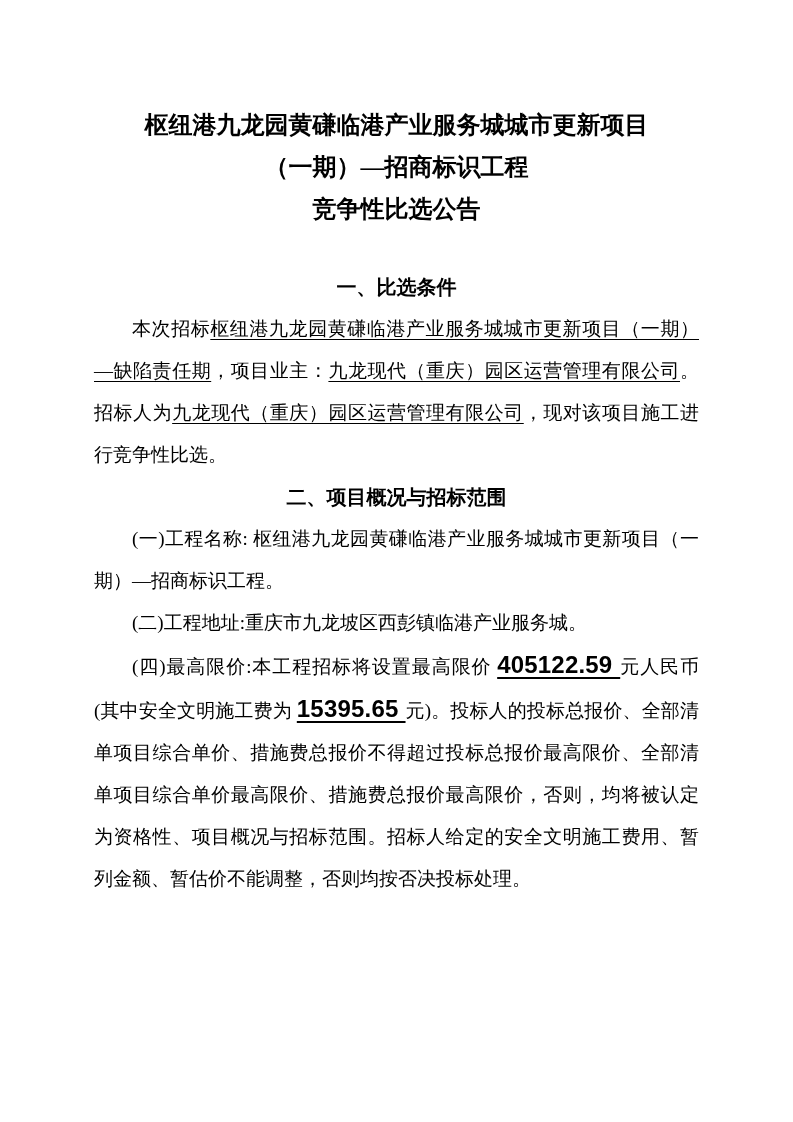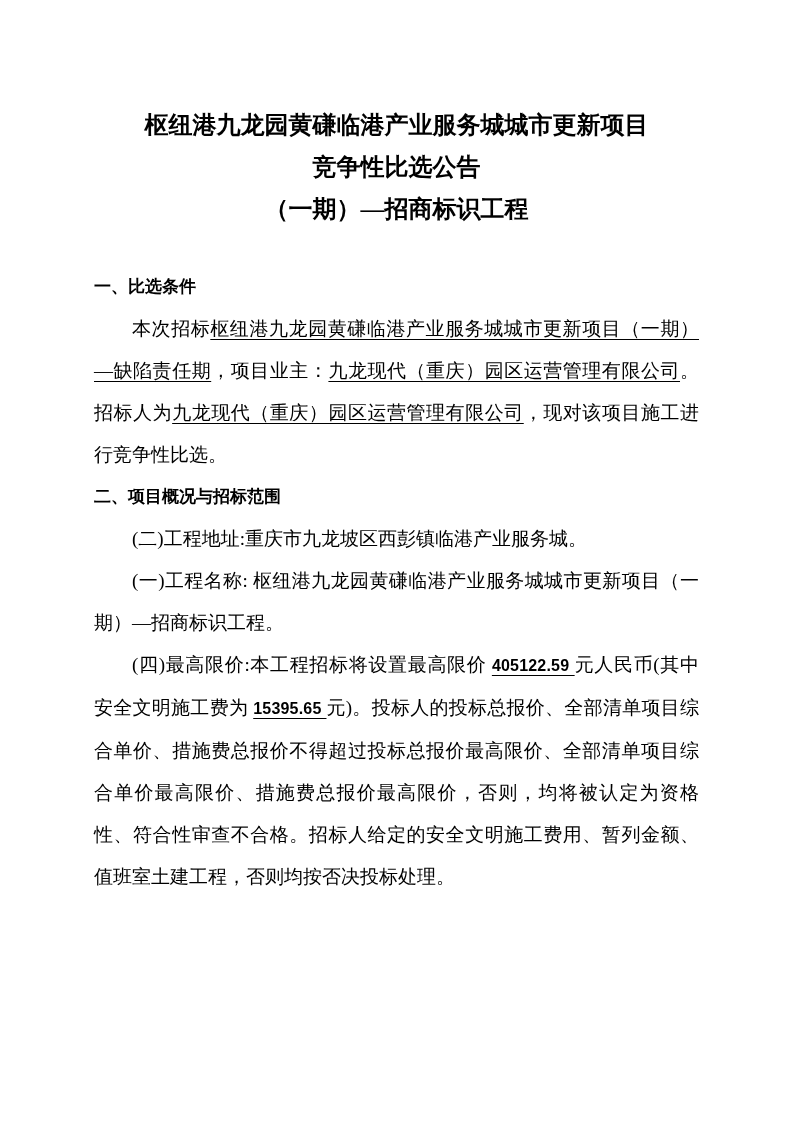--- a/index.html
+++ b/index.html
@@ -23,67 +23,67 @@
   .title {
     text-align: center;
     font-weight: bold;
     font-size: 24px;
     line-height: 42px;
     margin: 0 0 0 0;
   }
   .title div { white-space: nowrap; }
   .heading {
     font-weight: bold;
-    font-size: 17px;
+    font-size: 20px;
     line-height: 42px;
     margin: 0;
-    text-align: left;
+    text-align: center;
   }
   .heading.first {
     margin-top: 36px;
   }
   p.body-par {
     margin: 0;
     text-indent: 2em;
     text-align: justify;
     line-height: 42px;
   }
   .u {
     text-decoration: underline;
     text-underline-offset: 4px;
   }
   .num {
     font-family: "Liberation Sans", "DejaVu Sans", sans-serif;
     font-weight: bold;
-    font-size: 16px;
+    font-size: 24px;
     letter-spacing: 0.2px;
   }
 </style>
 </head>
 <body>
 
 <div class="page">
 
   <div class="title">
     <div>枢纽港九龙园黄磏临港产业服务城城市更新项目</div>
+    <div>（一期）—招商标识工程</div>
     <div>竞争性比选公告</div>
-    <div>（一期）—招商标识工程</div>
   </div>
 
   <div class="heading first">一、比选条件</div>
 
   <p class="body-par">
     <span>本次招标</span><span class="u">枢纽港九龙园黄磏临港产业服务城城市更新项目（一期）—缺陷责任期</span><span>，项目业主：</span><span class="u">九龙现代（重庆）园区运营管理有限公司</span><span>。招标人为</span><span class="u">九龙现代（重庆）园区运营管理有限公司</span><span>，现对该项目施工进行竞争性比选。</span>
   </p>
 
   <div class="heading">二、项目概况与招标范围</div>
 
+  <p class="body-par">(一)工程名称: 枢纽港九龙园黄磏临港产业服务城城市更新项目（一期）—招商标识工程。</p>
+
   <p class="body-par">(二)工程地址:重庆市九龙坡区西彭镇临港产业服务城。</p>
-
-  <p class="body-par">(一)工程名称: 枢纽港九龙园黄磏临港产业服务城城市更新项目（一期）—招商标识工程。</p>
 
 
   <p class="body-par">
-    <span>(四)最高限价:本工程招标将设置最高限价 </span><span class="u num">405122.59 </span><span>元人民币(其中安全文明施工费为 </span><span class="u num">15395.65 </span><span>元)。投标人的投标总报价、全部清单项目综合单价、措施费总报价不得超过投标总报价最高限价、全部清单项目综合单价最高限价、措施费总报价最高限价，否则，均将被认定为资格性、符合性审查不合格。招标人给定的安全文明施工费用、暂列金额、值班室土建工程，否则均按否决投标处理。</span>
+    <span>(四)最高限价:本工程招标将设置最高限价 </span><span class="u num">405122.59 </span><span>元人民币(其中安全文明施工费为 </span><span class="u num">15395.65 </span><span>元)。投标人的投标总报价、全部清单项目综合单价、措施费总报价不得超过投标总报价最高限价、全部清单项目综合单价最高限价、措施费总报价最高限价，否则，均将被认定为资格性、项目概况与招标范围。招标人给定的安全文明施工费用、暂列金额、暂估价不能调整，否则均按否决投标处理。</span>
   </p>
 
 
 </div>
 
 </body></html>

